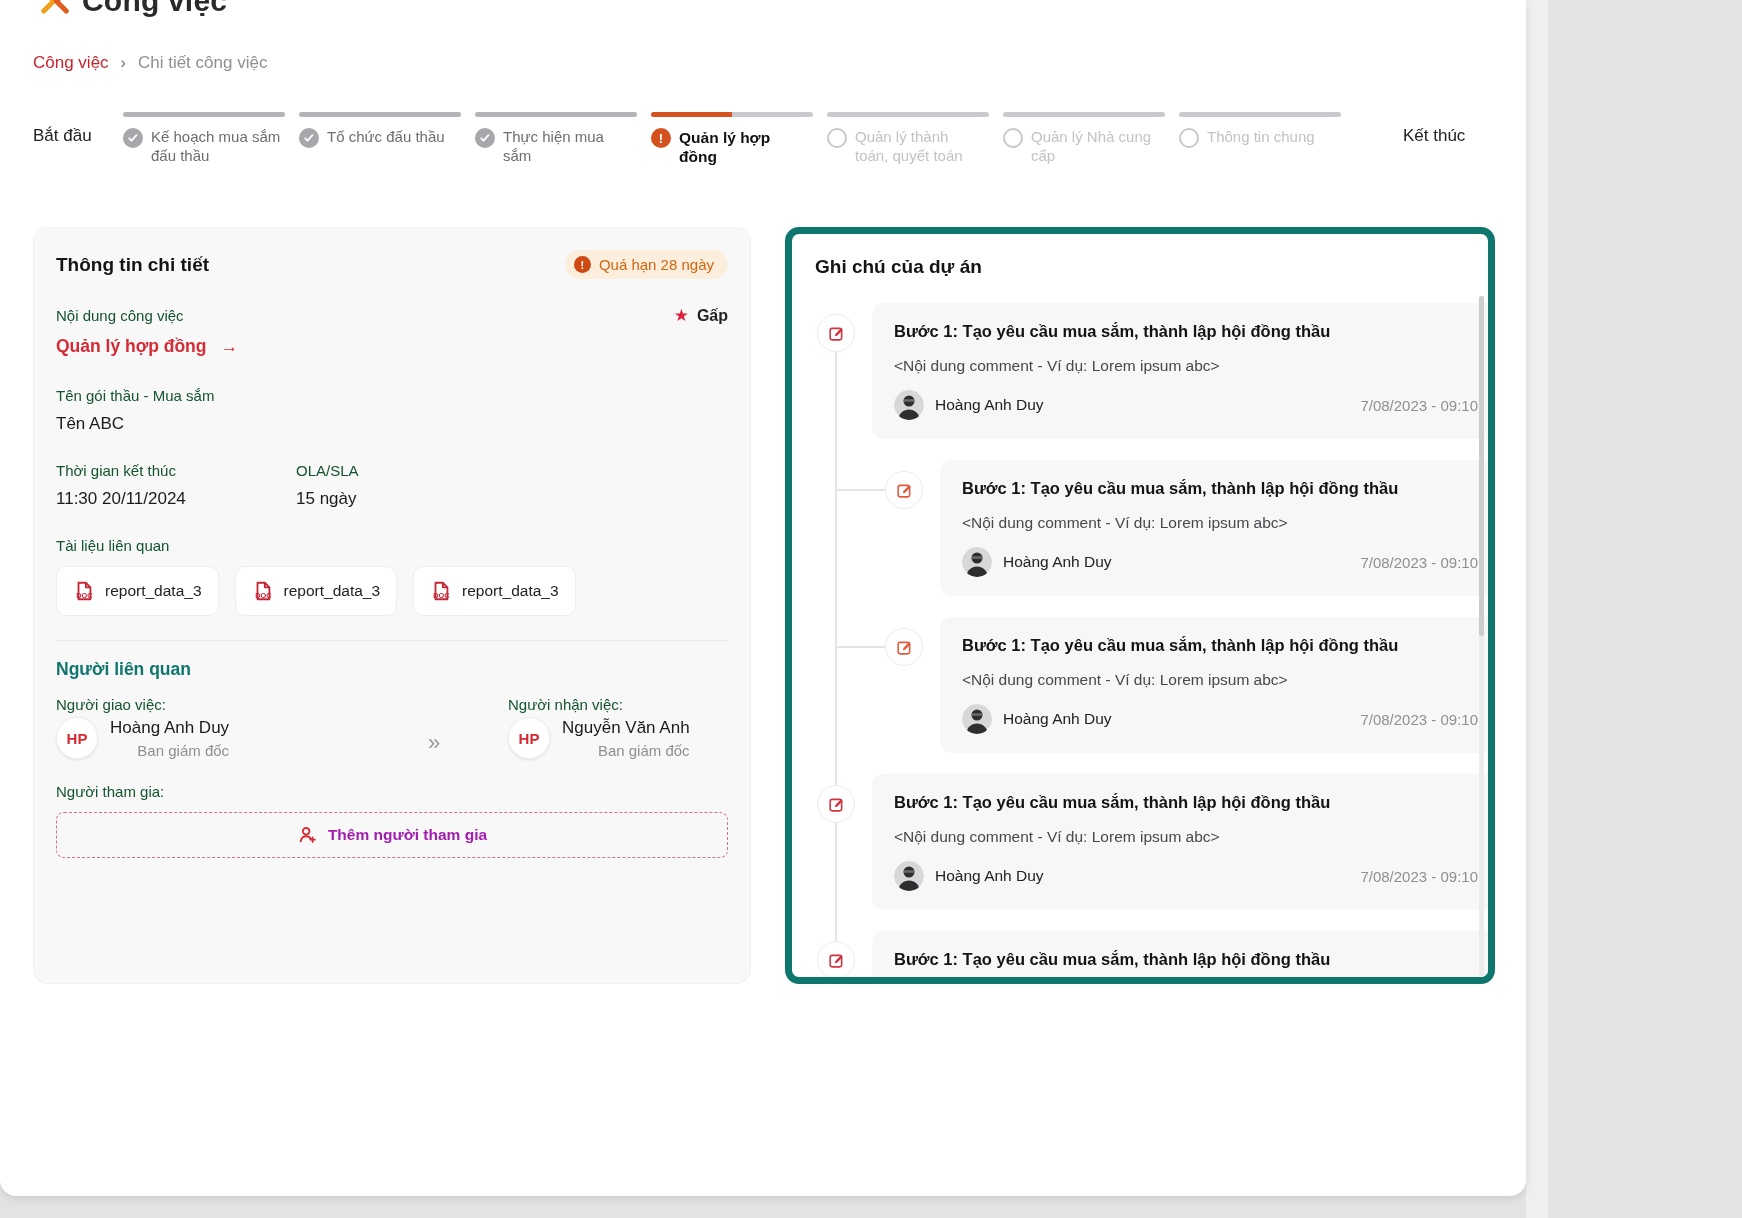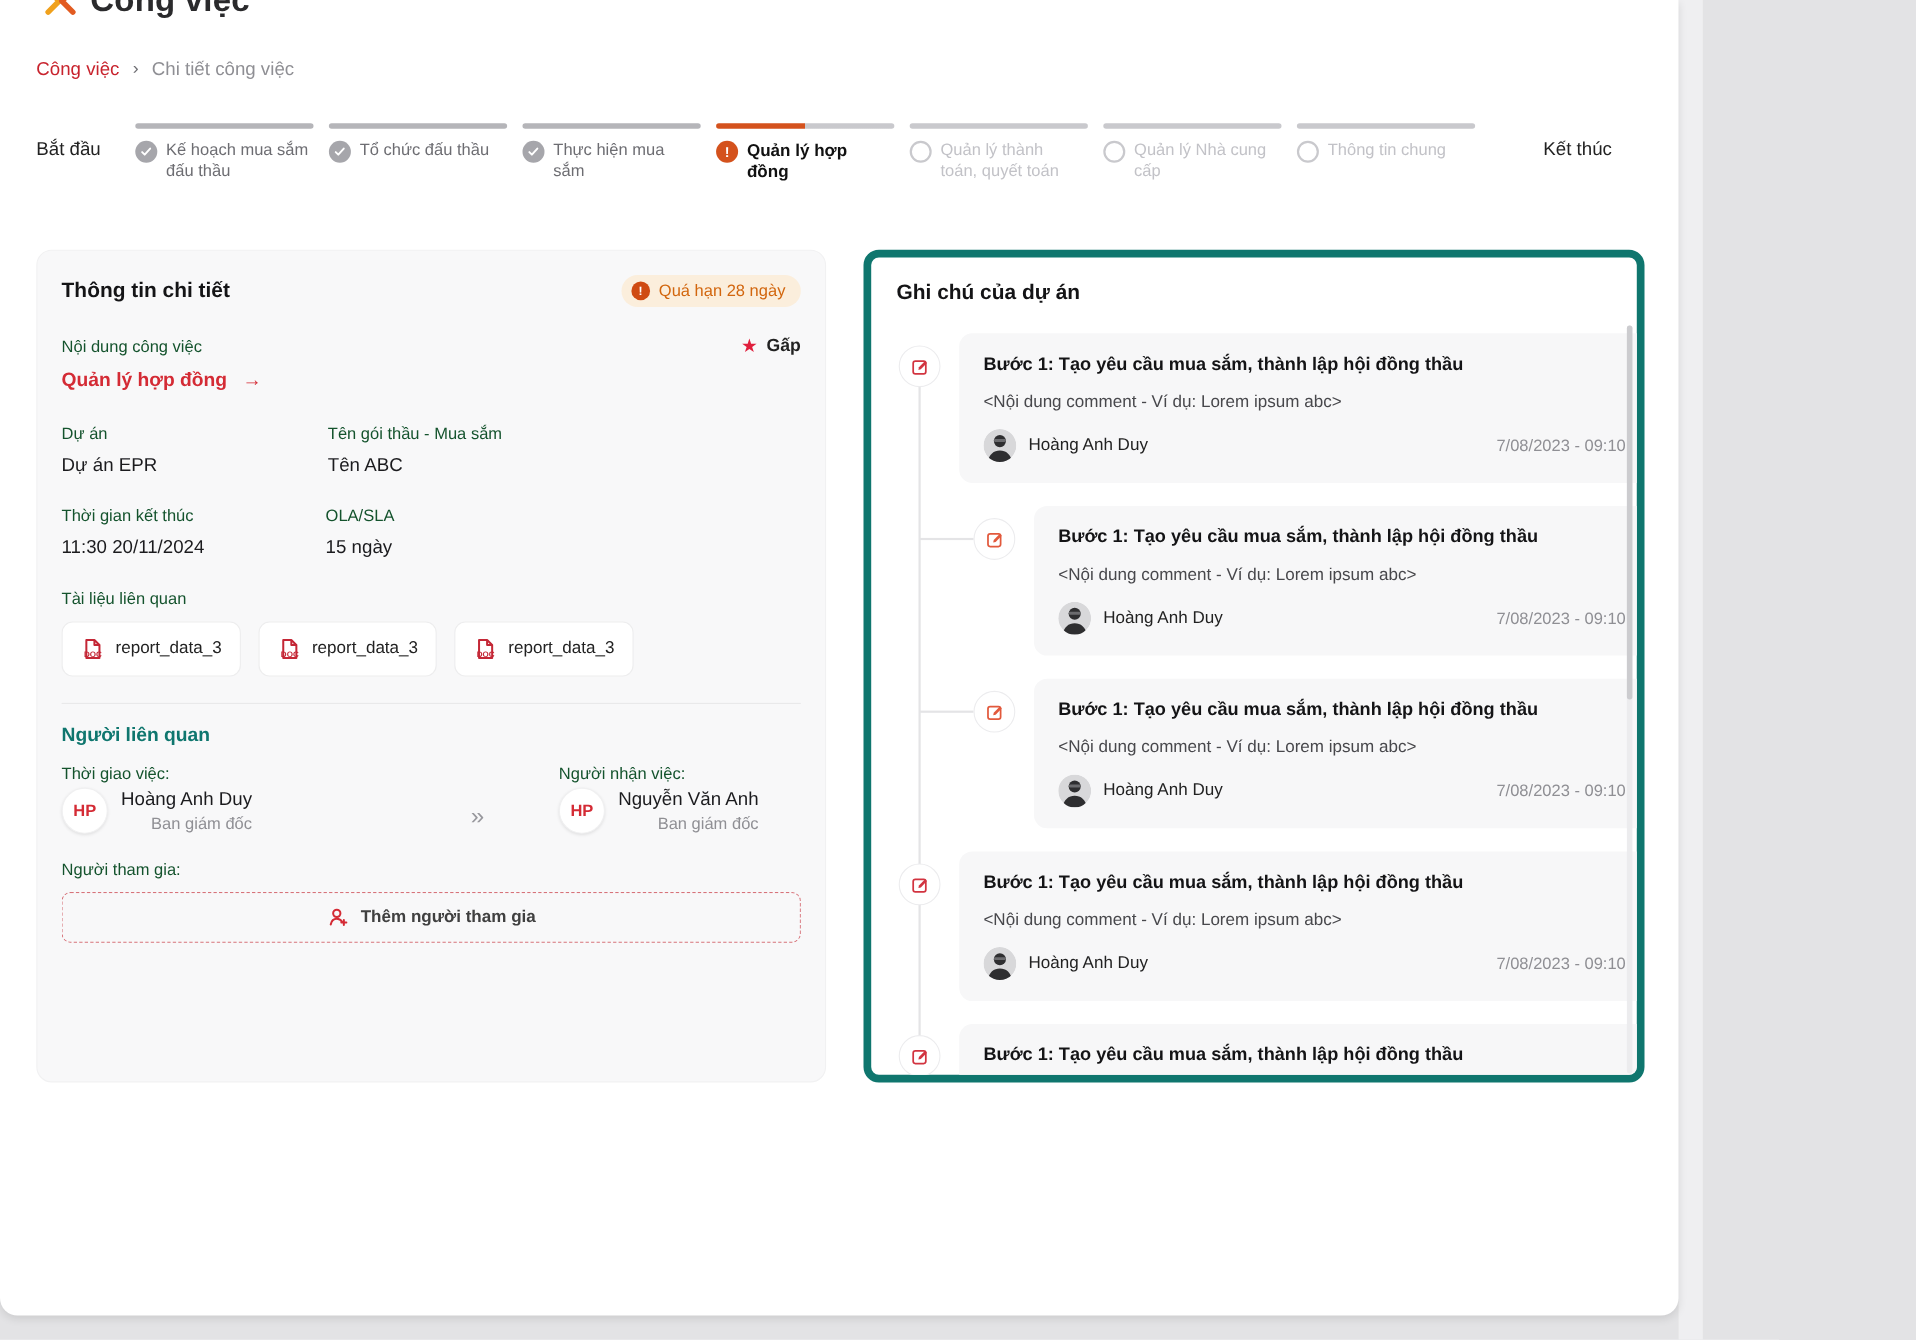--- a/index.html
+++ b/index.html
@@ -67,21 +67,21 @@
   .people-row { display:flex; margin-top:16px; }
   .pcol { width:372px; } .pcol.right { flex:1; }
   .chev-col { width:80px; text-align:left; padding-top:34px; color:#98989d; font-size:22px; letter-spacing:-2px; }
   .person { display:flex; align-items:center; gap:12px; margin-top:4px;text-align:right; }
   .avatar-hp { width:42px; height:42px; border-radius:50%; background:#fff; border:1px solid #f0f0f1;
                box-shadow:0 1px 3px rgba(0,0,0,.10); color:#d42b35; font-weight:bold; font-size:15px;
                display:flex; align-items:center; justify-content:center; flex:none; }
   .p-name { font-size:17px; color:#1b1b1e; }
   .p-role { font-size:15px; color:#8f8f94; margin-top:4px; }
   .add-btn { margin-top:12px; height:46px; border:1.5px dashed #d7737a; border-radius:8px; display:flex;
-             align-items:center; justify-content:center; gap:9px; color:#404040; font-size:15.5px;
+             align-items:center; justify-content:center; gap:9px; color:#a21caf; font-size:15.5px;
              font-weight:600; cursor:pointer; background:transparent; width:100%; }
 
   
   .notes-card { position:absolute; left:785px; top:227px; width:710px; height:757px; background:#fff;
                 border:7px solid #0f766e; border-radius:14px; overflow:hidden; }
   .notes-title { position:absolute; left:23px; top:22px; font-size:19px; font-weight:bold; color:#141416; }
   .tl-line { position:absolute; left:43px; top:99px; width:2px; height:627px; background:#e4e4e6; }
   .tl-connector { position:absolute; left:44px; width:49px; height:2px; background:#e4e4e6; }
   .tl-icon { position:absolute; width:38px; height:38px; border-radius:50%; background:#fff;
              border:1.5px solid #ececee; display:flex; align-items:center; justify-content:center; cursor:pointer; z-index:2; }
@@ -228,24 +228,20 @@
         <span class="star">★</span>
         <span>Gấp</span>
       </div>
     </div>
     <div class="task-link">
       <span>Quản lý hợp đồng</span>
       <span>→</span>
     </div>
 
     <div class="fields">
-      <div class="fcol1">
-        <div class="label">Dự án</div>
-        <div class="value mt10">Dự án EPR</div>
-      </div>
       <div class="fcol2">
         <div class="label">Tên gói thầu - Mua sắm</div>
         <div class="value mt10">Tên ABC</div>
       </div>
     </div>
 
     <div class="fields mt28" style="margin-top:28px;">
       <div class="fcol2">
         <div class="label">Thời gian kết thúc</div>
         <div class="value mt10">11:30  20/11/2024</div>
@@ -276,21 +272,21 @@
           </svg>
         <span>report_data_3</span>
       </div>
     </div>
 
     <div class="divider"></div>
     <div class="section-title">Người liên quan</div>
 
     <div class="people-row">
       <div class="pcol">
-        <div class="label">Thời giao việc:</div>
+        <div class="label">Người giao việc:</div>
         <div class="person">
           <div class="avatar-hp">HP</div>
           <div>
             <div class="p-name">Hoàng Anh Duy</div>
             <div class="p-role">Ban giám đốc</div>
           </div>
         </div>
       </div>
       <div class="chev-col">»</div>
       <div class="pcol right">

